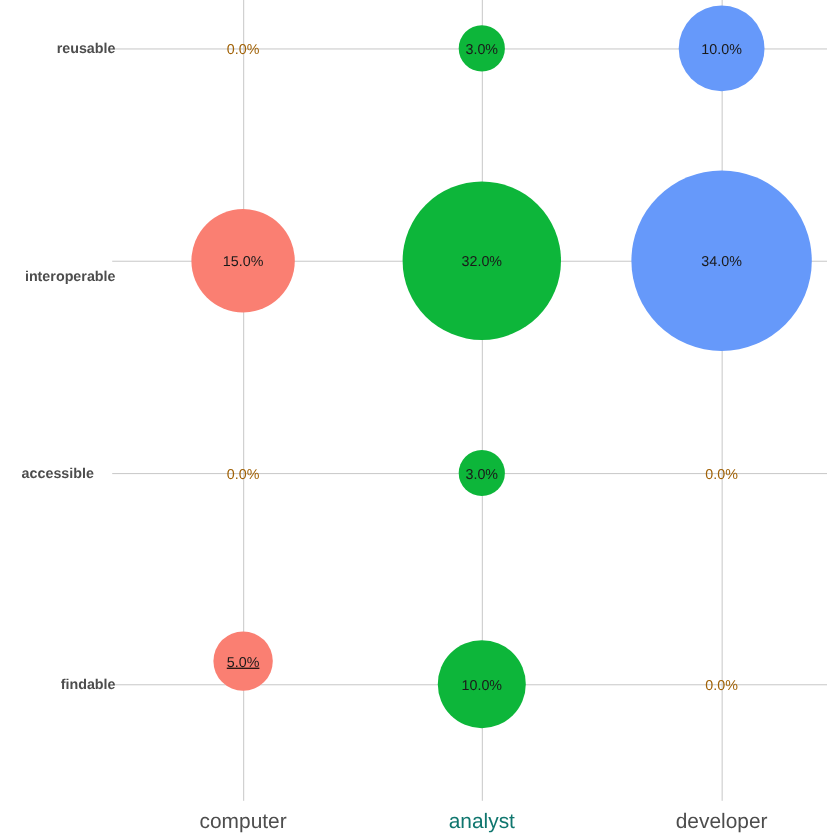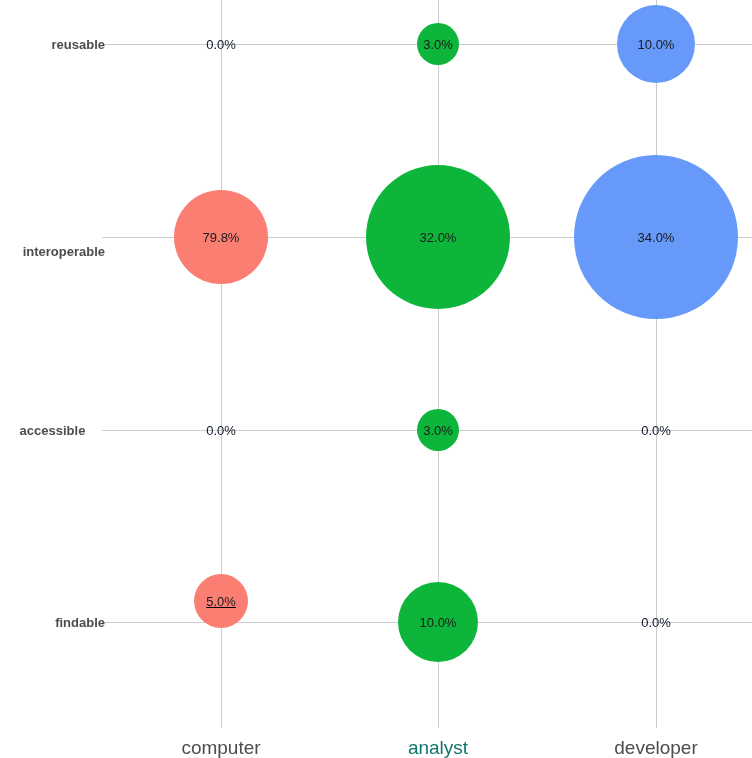--- a/index.html
+++ b/index.html
@@ -87,21 +87,21 @@
   }
   .bubble-label {
     position: relative;
     z-index: 3;
     font-size: 13px;
     color: #1a1a1a;
     white-space: nowrap;
     line-height: 1;
   }
   .bubble-label.zero {
-    color: #0f172a;
+    color: #a16207;
   }
 </style>
 </head>
 <body>
 
 <div id="chart-root">
   <div id="gridlines">
       <div class="grid-h" style="top: 44px; background: rgb(204, 204, 204);"></div>
       <div class="grid-h" style="top: 237px; background: rgb(204, 204, 204);"></div>
       <div class="grid-h" style="top: 430px; background: rgb(204, 204, 204);"></div>
@@ -132,21 +132,21 @@
       <div class="bubble-wrap" style="left: 438px; top: 44px; width: 42px; height: 42px;">
         <div class="bubble" style="width: 42px; height: 42px; background: rgb(13, 182, 58);"></div>
         <span class="bubble-label">3.0%</span>
       </div>
       <div class="bubble-wrap" style="left: 656px; top: 44px; width: 78px; height: 78px;">
         <div class="bubble" style="width: 78px; height: 78px; background: rgb(102, 153, 250);"></div>
         <span class="bubble-label">10.0%</span>
       </div>
       <div class="bubble-wrap" style="left: 221px; top: 237px; width: 94px; height: 94px;">
         <div class="bubble" style="width: 94px; height: 94px; background: rgb(250, 127, 114);"></div>
-        <span class="bubble-label">79.8%</span>
+        <span class="bubble-label">15.0%</span>
       </div>
       <div class="bubble-wrap" style="left: 438px; top: 237px; width: 144px; height: 144px;">
         <div class="bubble" style="width: 144px; height: 144px; background: rgb(13, 182, 58);"></div>
         <span class="bubble-label">32.0%</span>
       </div>
       <div class="bubble-wrap" style="left: 656px; top: 237px; width: 164px; height: 164px;">
         <div class="bubble" style="width: 164px; height: 164px; background: rgb(102, 153, 250);"></div>
         <span class="bubble-label">34.0%</span>
       </div>
       <div class="bubble-wrap" style="left: 221px; top: 430px; width: 40px; height: 40px;">

